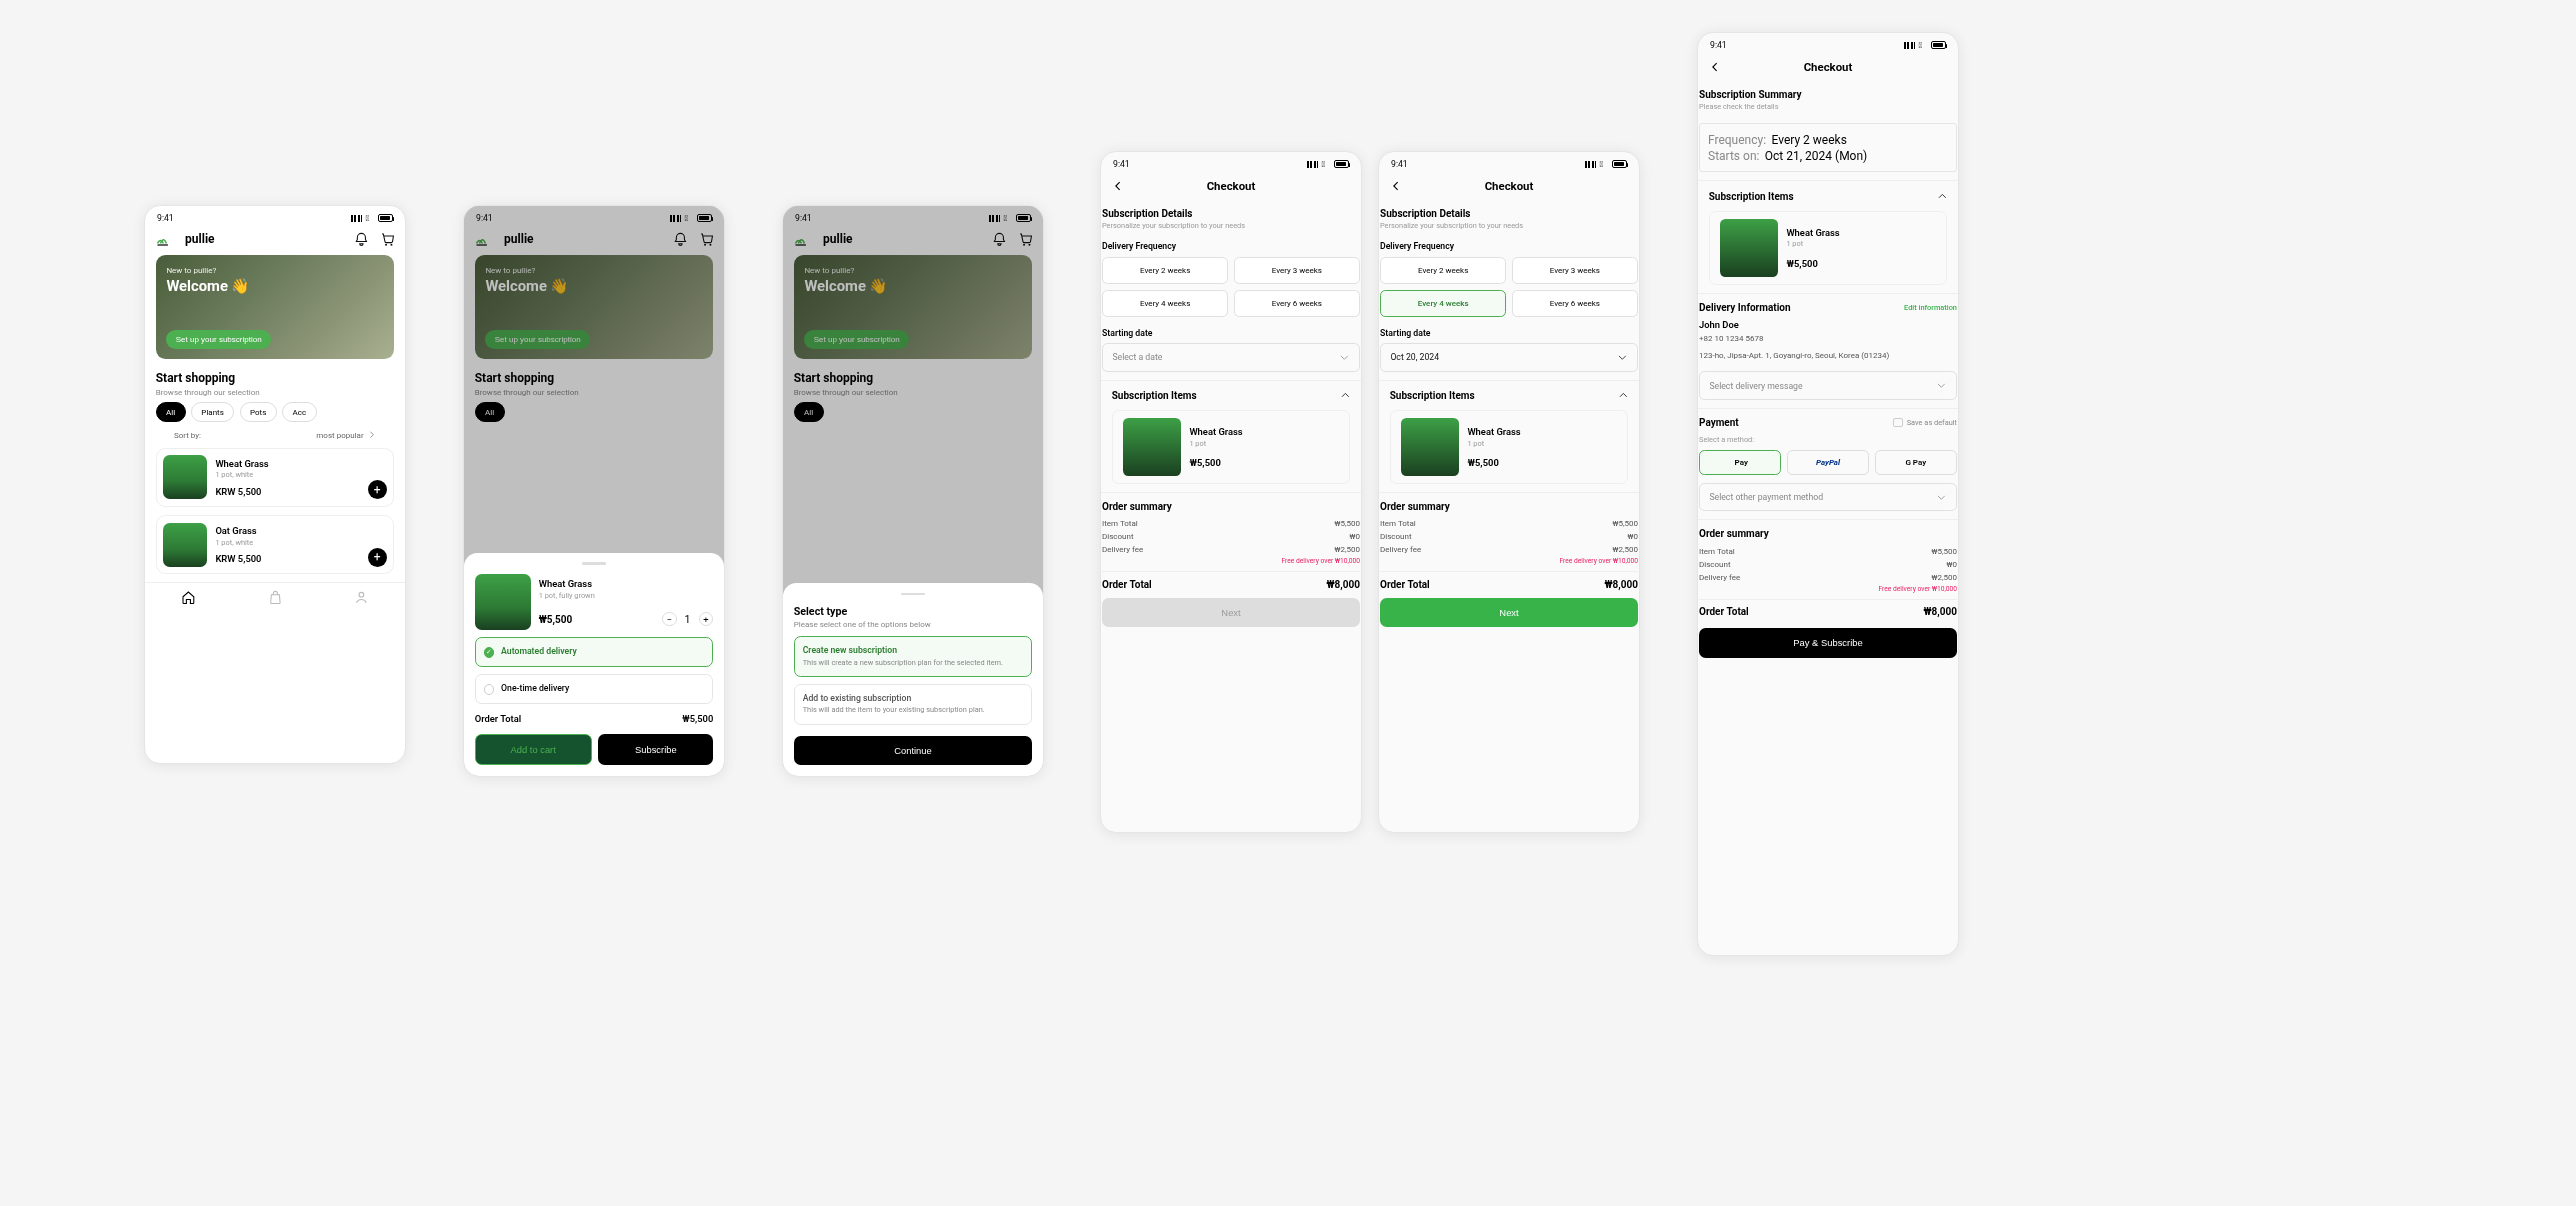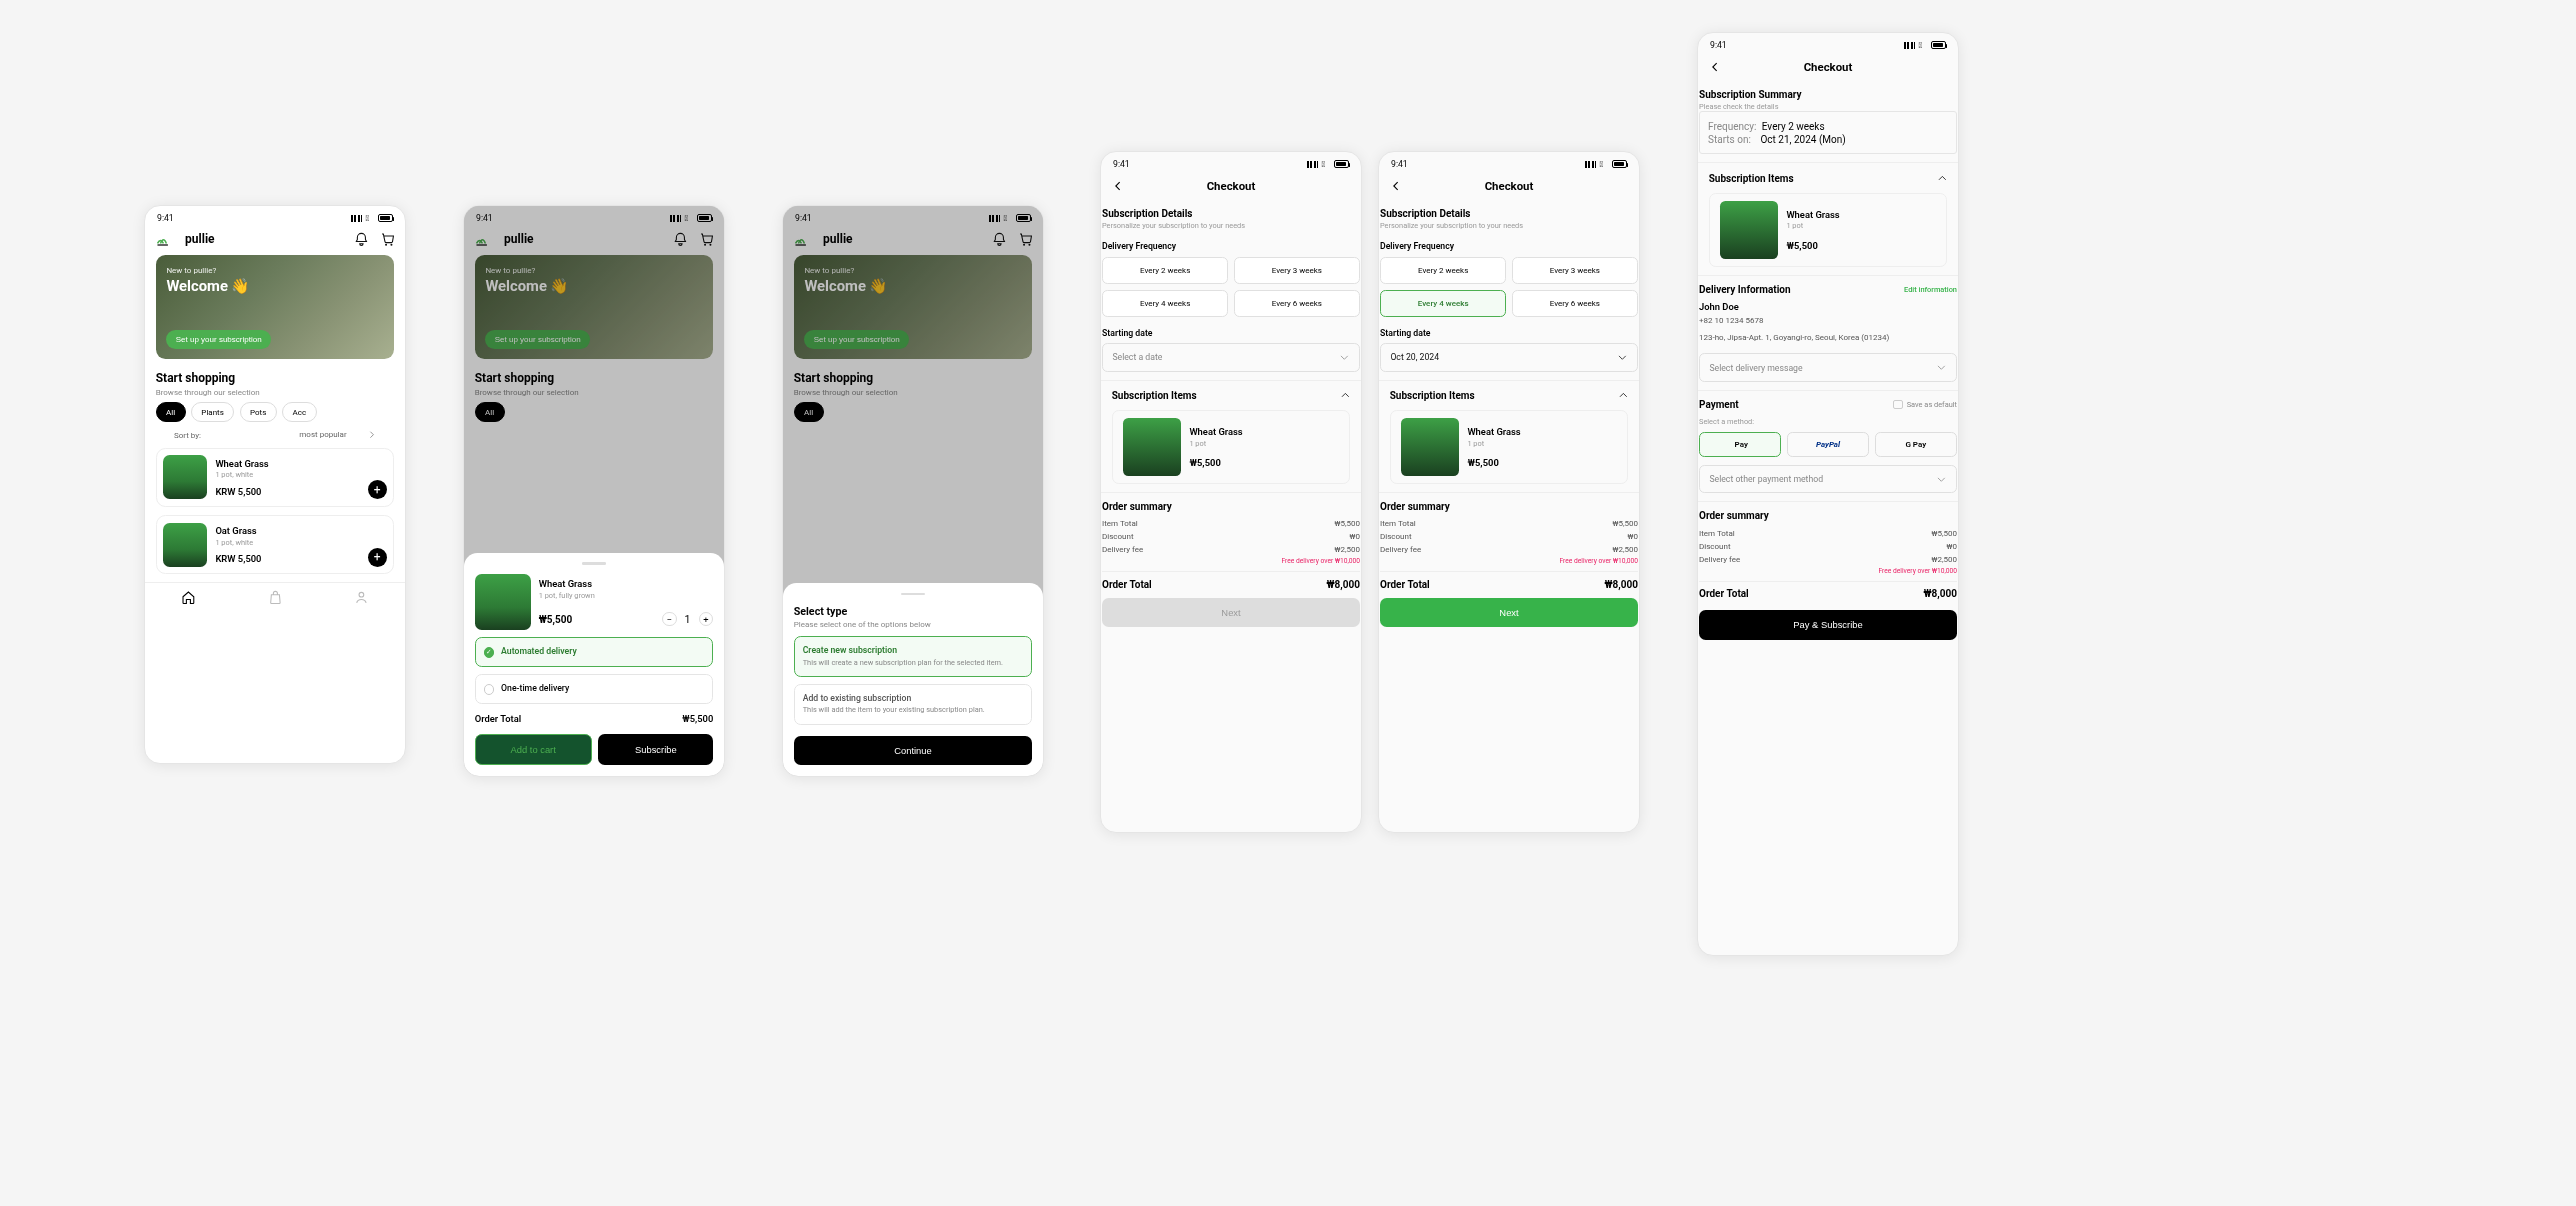--- a/index.html
+++ b/index.html
@@ -48,21 +48,21 @@
 
   .section-pad { padding:12px 10.7px 5.4px; }
   .h2 { font-size:12px; font-weight:700; }
   .sub { font-size:8px; color:#888; margin-top:2.7px; }
 
   .chips { display:flex; gap:5.4px; padding:0 10.7px; overflow:hidden; }
   .chip { border:0.7px solid #ddd; border-radius:12px; padding:4.7px 9.4px; font-size:8px; background:#fff; white-space:nowrap; }
   .chip.active { background:#000; color:#fff; border-color:#000; }
 
   .sort-row { display:flex; justify-content:space-between; align-items:center; padding:8px 29px; font-size:8px; color:#666; }
-  .sort-val { display:flex; gap:20px; }
+  .sort-val { display:flex; align-items:center; gap:3px; }
 
   .product-card { margin:0 10.7px 8px; border:0.7px solid #eee; border-radius:9.4px; padding:6.7px; display:flex; gap:8px; align-items:center; position:relative; }
   .thumb { width:44px; height:44px; border-radius:6.7px; background:linear-gradient(180deg,#3da046 0%,#2d7a35 60%,#1a4020 100%); flex-shrink:0; }
   .p-info { flex:1; }
   .p-name { font-size:9.4px; font-weight:600; }
   .p-meta { font-size:7.4px; color:#999; margin-top:1.3px; }
   .p-price { font-size:9.4px; font-weight:600; margin-top:6.7px; }
   .add-fab { width:19px; height:19px; border-radius:50%; background:#000; color:#fff; display:flex; align-items:center; justify-content:center; font-size:12px; position:absolute; right:6.7px; bottom:6.7px; }
 
   .tabbar { display:flex; justify-content:space-around; border-top:0.7px solid #eee; padding:6.7px 0; }
@@ -106,21 +106,21 @@
   .select-row.filled { color:#111; }
 
   .collapsible { display:flex; justify-content:space-between; align-items:center; padding:9.4px 10.7px; border-top:0.7px solid #eee; font-size:10px; font-weight:700; }
   .sub-item { display:flex; gap:8px; padding:6.7px 10.7px; border:0.7px solid #eee; border-radius:6.7px; margin:0 10.7px 8px; align-items:center; }
   .sub-thumb-lg { width:58px; height:58px; border-radius:5.4px; background:linear-gradient(180deg,#3da046,#1a4020); flex-shrink:0; }
 
   .summary-line { display:flex; justify-content:space-between; font-size:8px; color:#555; padding:2px 0; }
   .free-note { text-align:right; font-size:6.7px; color:#e91e63; margin-top:1.3px; }
   .order-total { display:flex; justify-content:space-between; font-size:10px; font-weight:700; padding-top:6.7px; border-top:0.7px solid #eee; margin-top:5.4px; }
 
-  .info-box { border:0.7px solid #e5e5e5; border-radius:3px; padding:6.7px 8px; margin-top:0; font-size:10px; }
+  .info-box { border:0.7px solid #e5e5e5; border-radius:3px; padding:6.7px 8px; margin-top:12px; font-size:12px; }
   .info-line { display:flex; gap:5.4px; margin:2px 0; }
   .info-k { color:#888; min-width:47px; }
   .edit-link { font-size:7.4px; color:#37B34A; font-weight:500; }
   .row-between { display:flex; justify-content:space-between; align-items:center; }
 
   .pay-methods { display:flex; gap:5.4px; margin-top:6.7px; }
   .pay-btn { flex:1; border:0.7px solid #ddd; border-radius:5.4px; padding:6.7px; display:flex; align-items:center; justify-content:center; font-size:8px; font-weight:600; }
   .pay-btn.active { border-color:#4CAF50; background:#f3fbf4; }
   .checkbox-sm { width:9.4px; height:9.4px; border:0.7px solid #ccc; border-radius:2px; }
 

